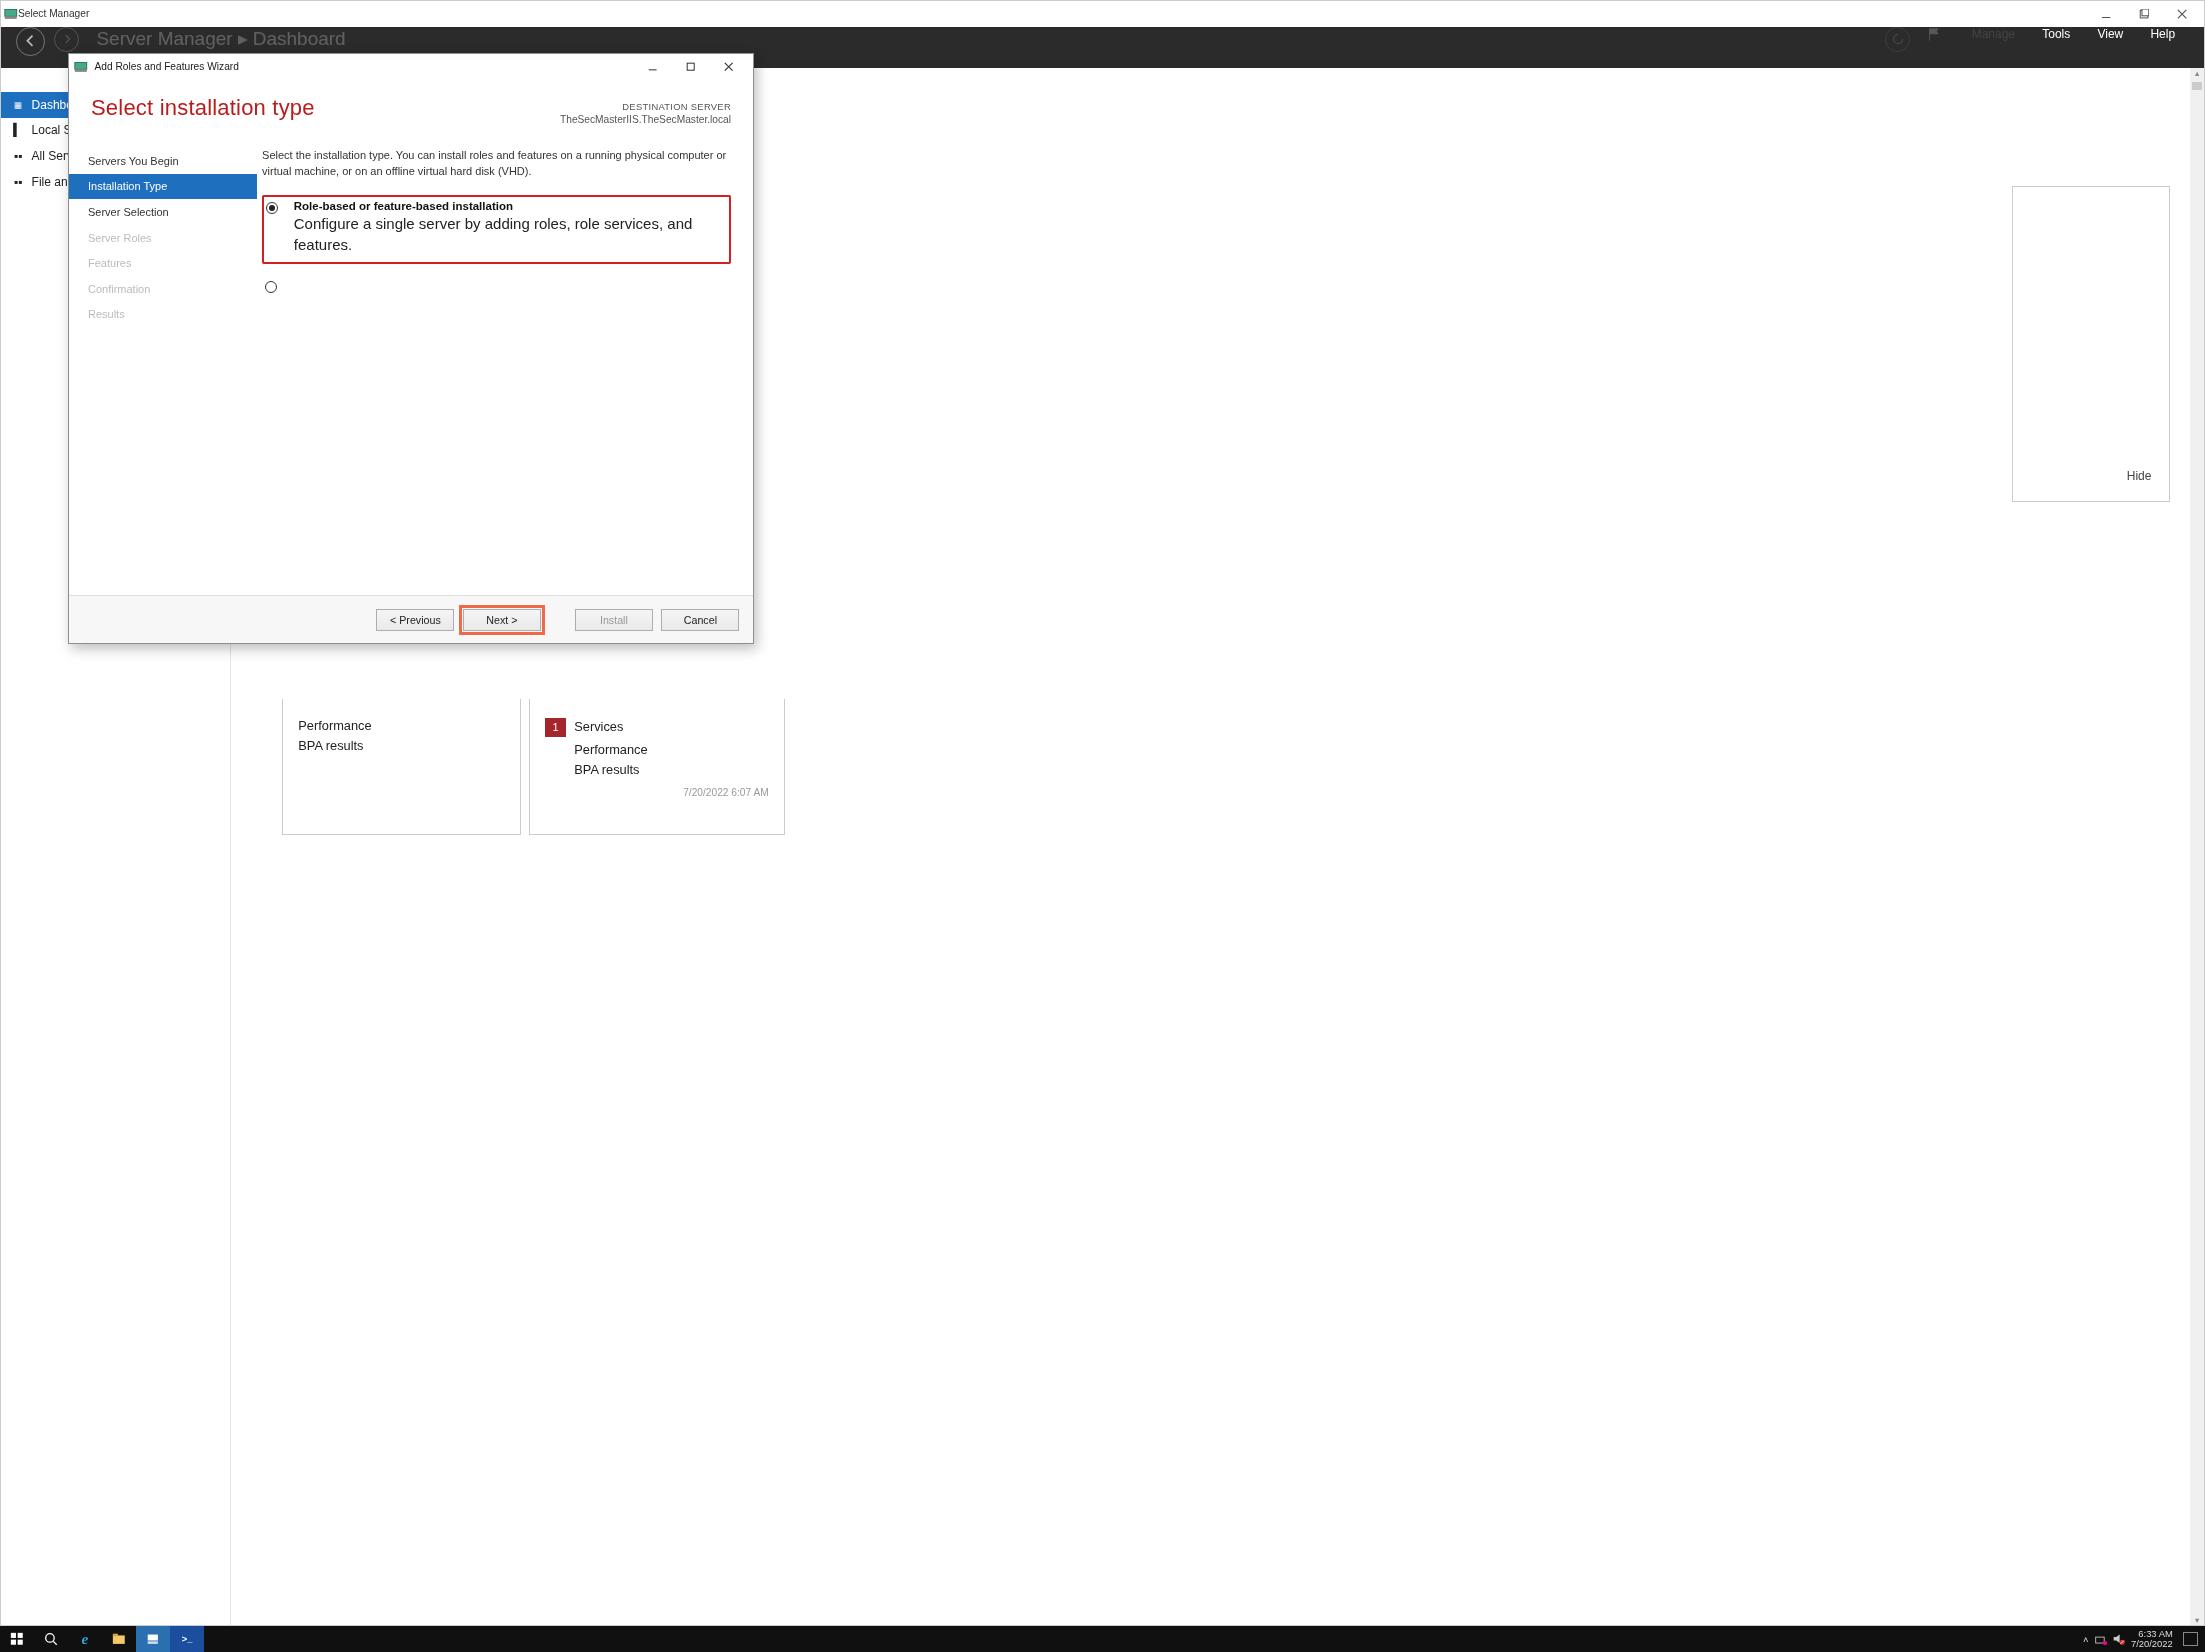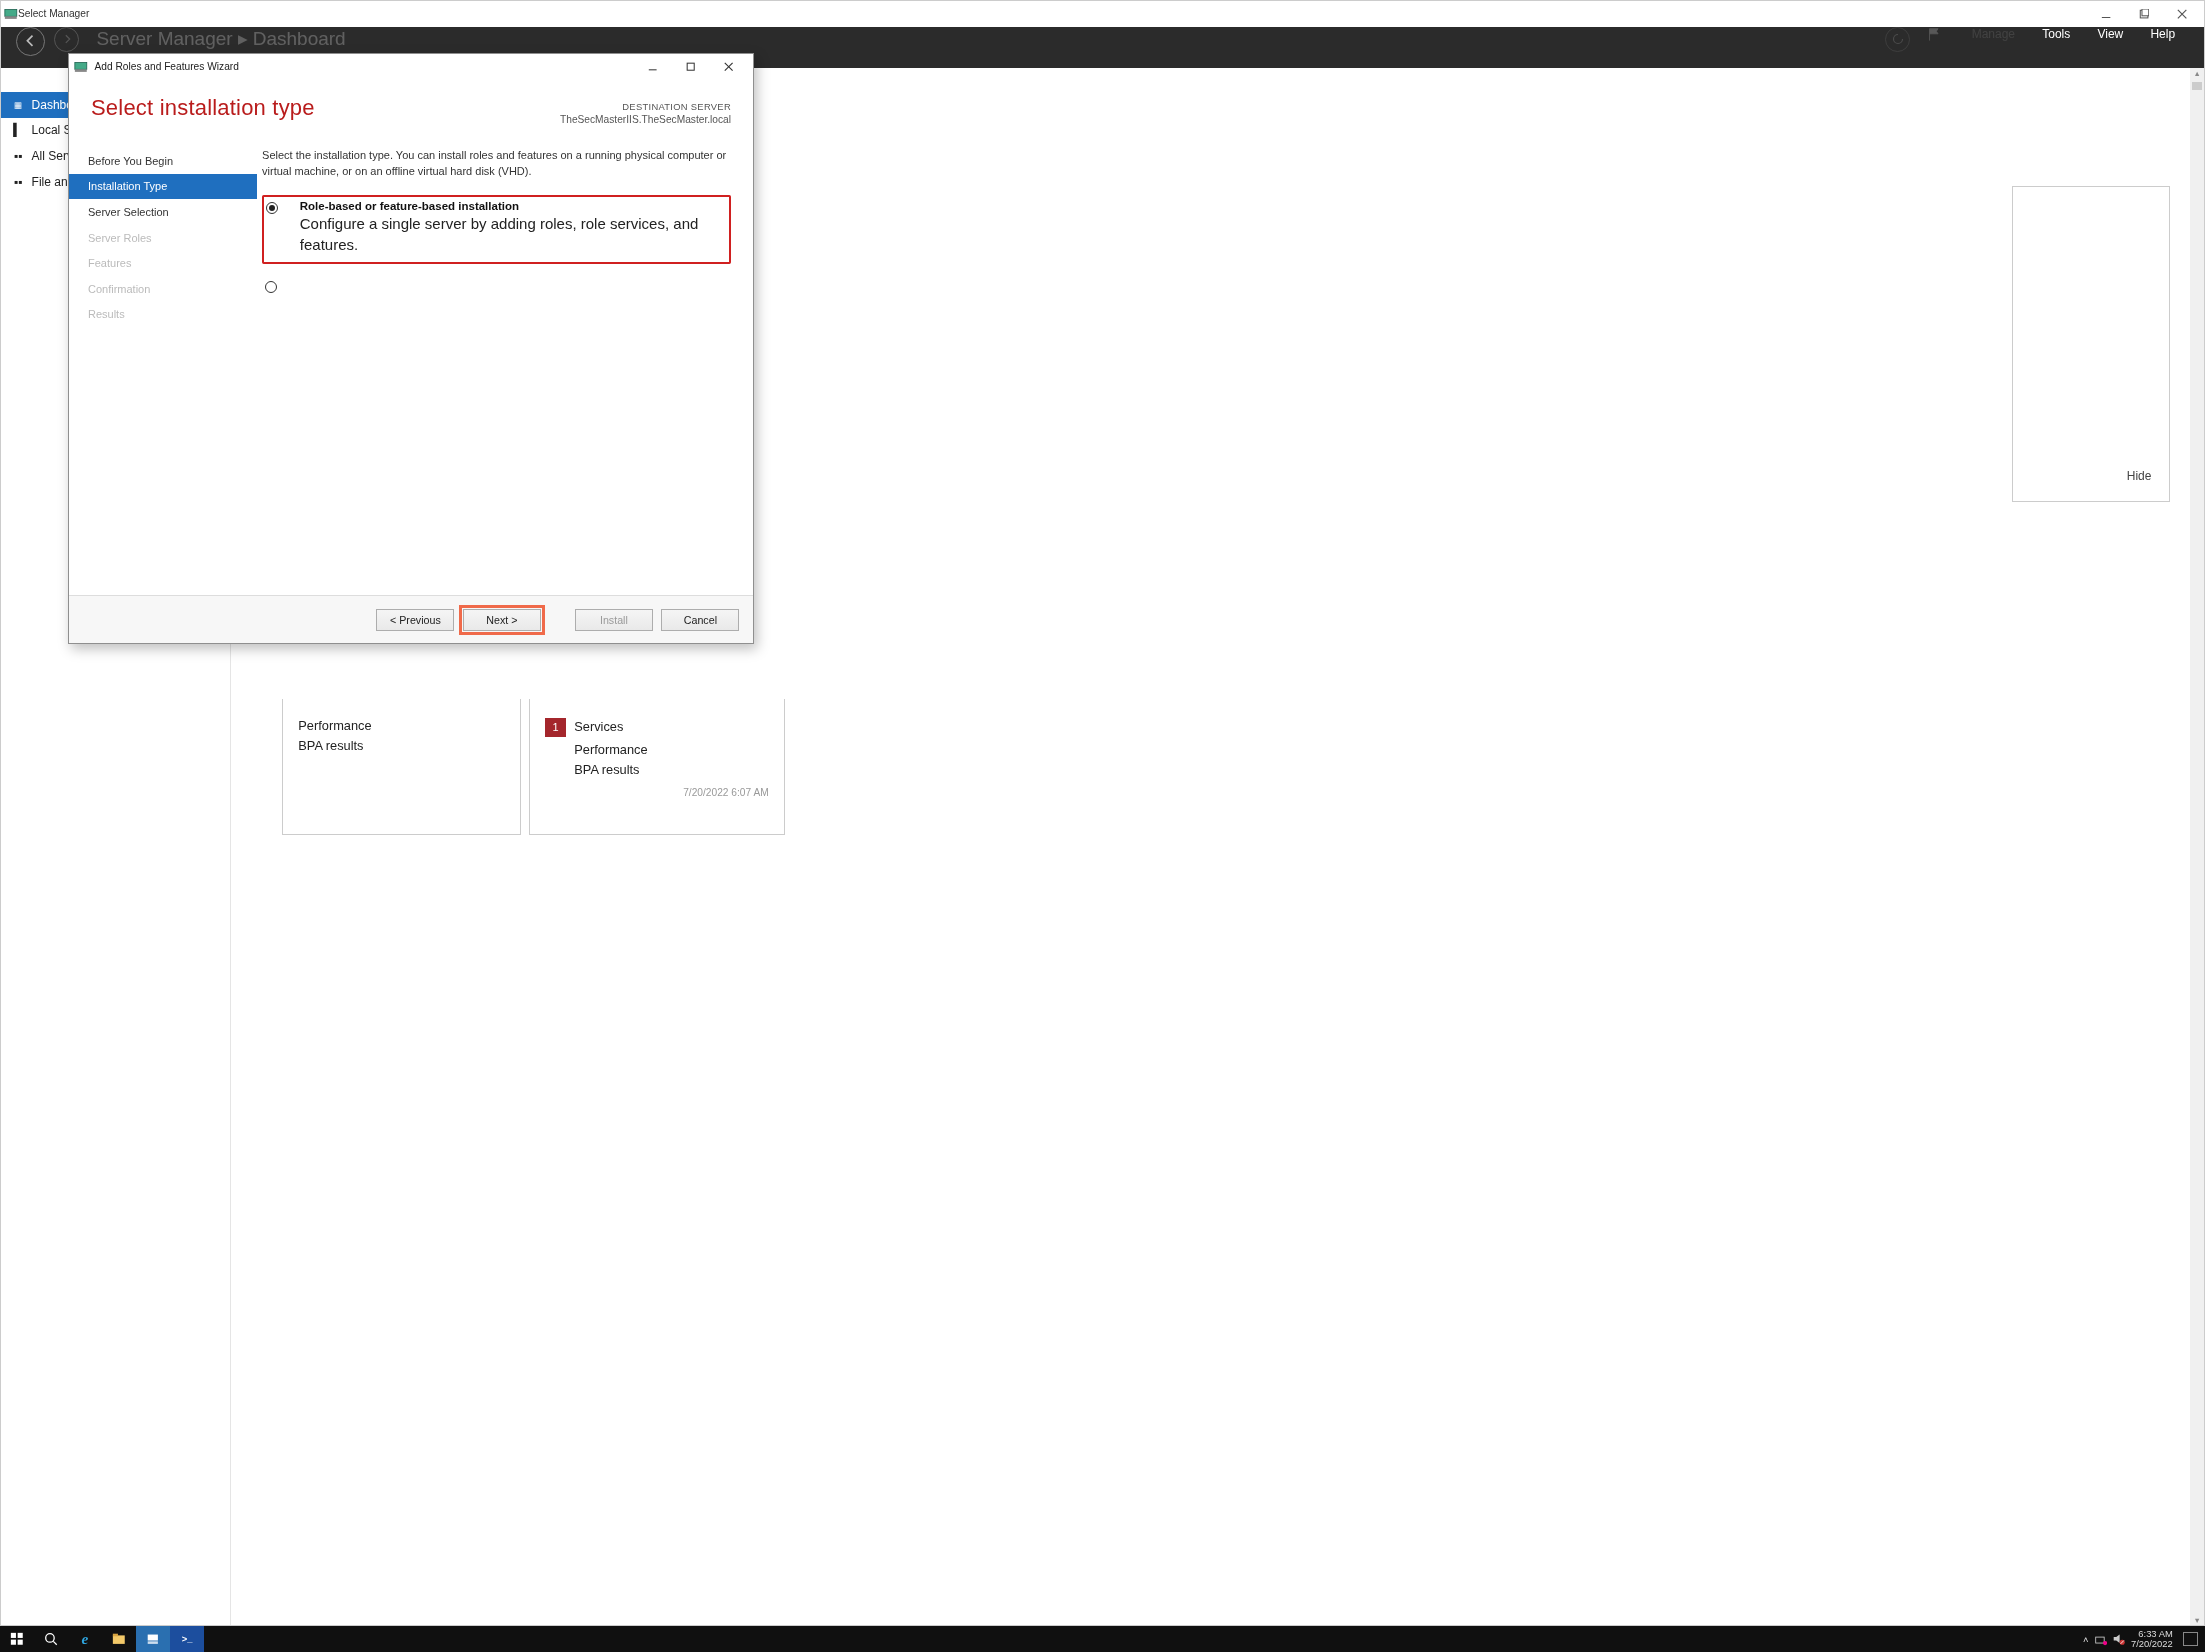--- a/index.html
+++ b/index.html
@@ -69,21 +69,21 @@
 .dlg-body { flex:1; display:flex; padding: 20.5px 0 0 0; overflow:hidden; }
 .dlg-nav { width: 188px; padding: 0 0 0 0; }
 .dlg-nav-item { height: 25.6px; display:flex; align-items:center; padding: 0 19px; font-size: 11px; color:#333; }
 .dlg-nav-item.selected { background:#1f6fbf; color:#fff; }
 .dlg-nav-item.disabled { color:#bbb; }
 
 .dlg-content { flex:1; padding: 0 22px 0 5.1px; font-size:11px; color:#222; }
 .intro { color:#333; line-height:1.45; margin: 0 0 15.3px 0; }
 
 .radio-group { }
-.radio-item { display:flex; gap:22px; padding: 5.1px 3.4px 8.5px 3.4px; border-radius:1.7px; }
+.radio-item { display:flex; gap:16px; padding: 5.1px 3.4px 8.5px 3.4px; border-radius:1.7px; }
 .radio-item.highlighted { border: 2.6px solid #d02020; padding: 3.4px 1.7px 6.8px 1.7px; }
 .radio-outer { width:12px; height:12px; border:0.9px solid #333; border-radius:50%; margin-top:1.7px; flex-shrink:0; display:flex; align-items:center; justify-content:center; background:#fff; }
 .radio-outer.checked::after { content:""; width:6px; height:6px; background:#222; border-radius:50%; display:block; }
 .radio-label { font-weight:600; font-size:11.5px; color:#111; }
 .radio-desc { font-size:15px; color:#222; margin-top:1px; line-height:1.4; }
 .radio-text { flex:1; }
 .radio-item + .radio-item { margin-top: 10.2px; }
 
 .dlg-footer { height: 48px; border-top: 0.9px solid #ddd; display:flex; align-items:center; justify-content:flex-end; padding: 0 13.6px; gap: 8.5px; background:#f7f7f7; }
 .btn { min-width: 78px; height: 22px; border:0.9px solid #adadad; background: linear-gradient(#f5f5f5,#e9e9e9); font-size:10.7px; color:#222; display:flex; align-items:center; justify-content:center; }
@@ -237,21 +237,21 @@
   <div class="dlg-header">
     <div class="dlg-heading">Select installation type</div>
     <div class="dlg-header-right">
       <div class="lab">DESTINATION SERVER</div>
       <div class="srv">TheSecMasterIIS.TheSecMaster.local</div>
     </div>
   </div>
 
   <div class="dlg-body">
     <div class="dlg-nav">
-      <div class="dlg-nav-item">Before You Begin</div>
+      <div class="dlg-nav-item">Servers You Begin</div>
       <div class="dlg-nav-item selected">Installation Type</div>
       <div class="dlg-nav-item">Server Selection</div>
       <div class="dlg-nav-item disabled">Server Roles</div>
       <div class="dlg-nav-item disabled">Features</div>
       <div class="dlg-nav-item disabled">Confirmation</div>
       <div class="dlg-nav-item disabled">Results</div>
     </div>
 
     <div class="dlg-content">
       <p class="intro">Select the installation type. You can install roles and features on a running physical computer or virtual machine, or on an offline virtual hard disk (VHD).</p>

